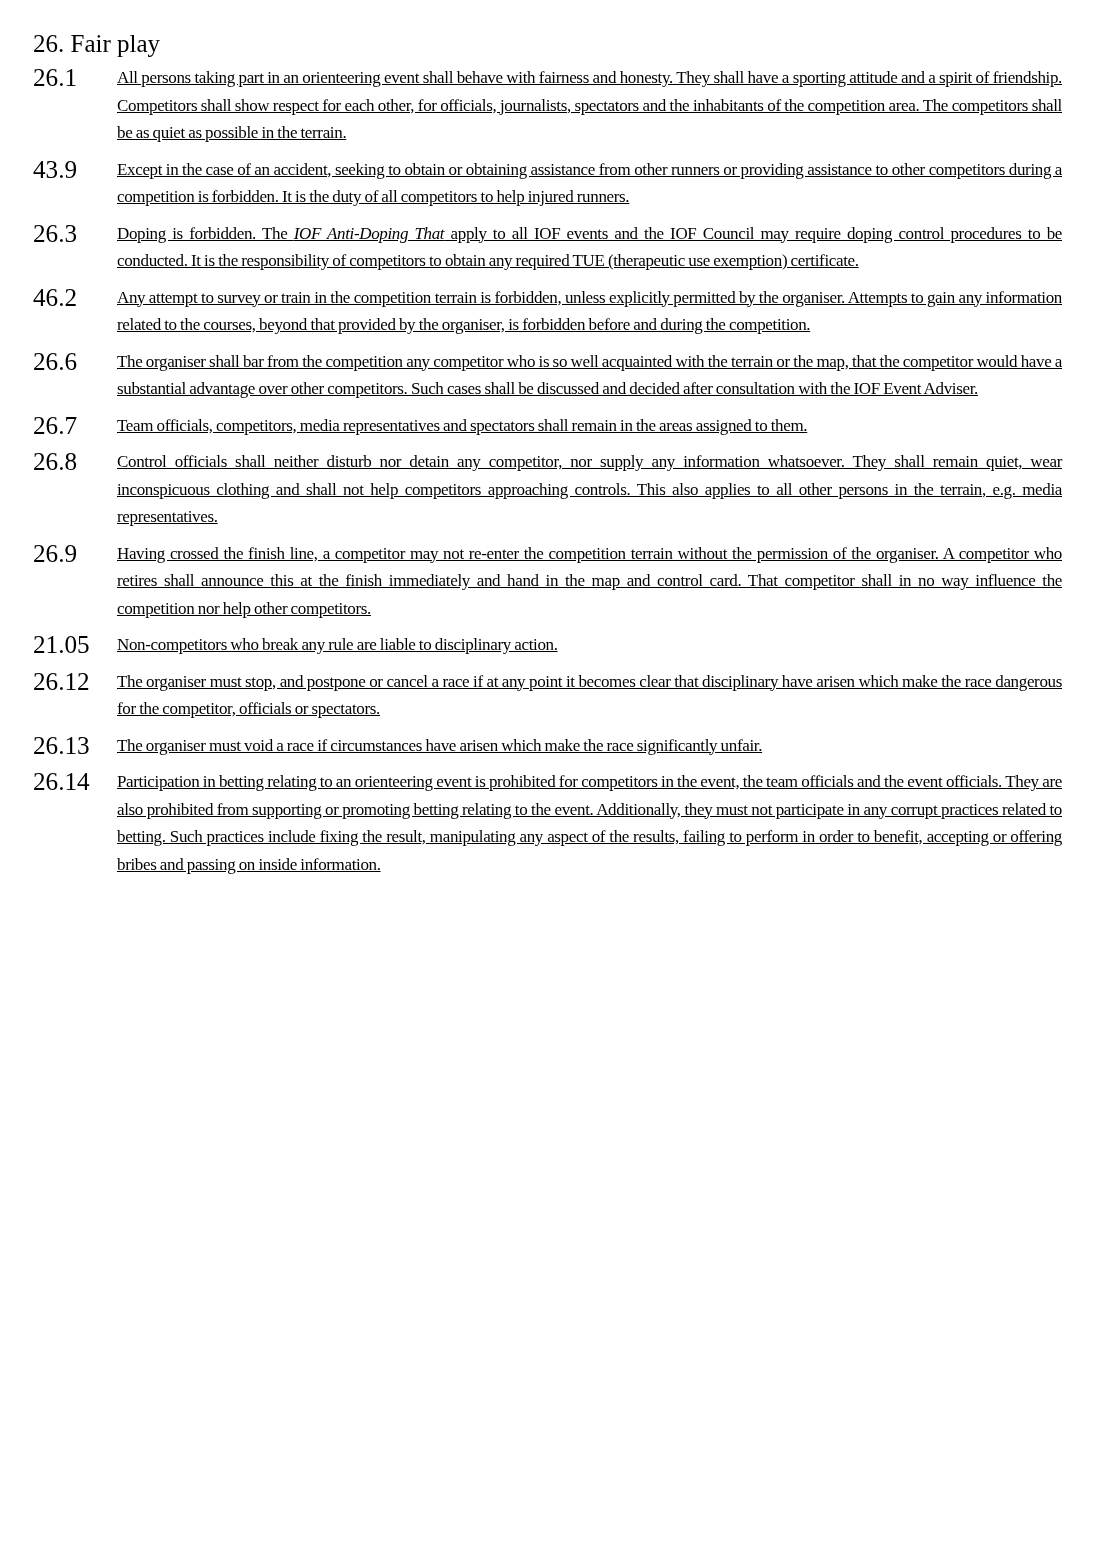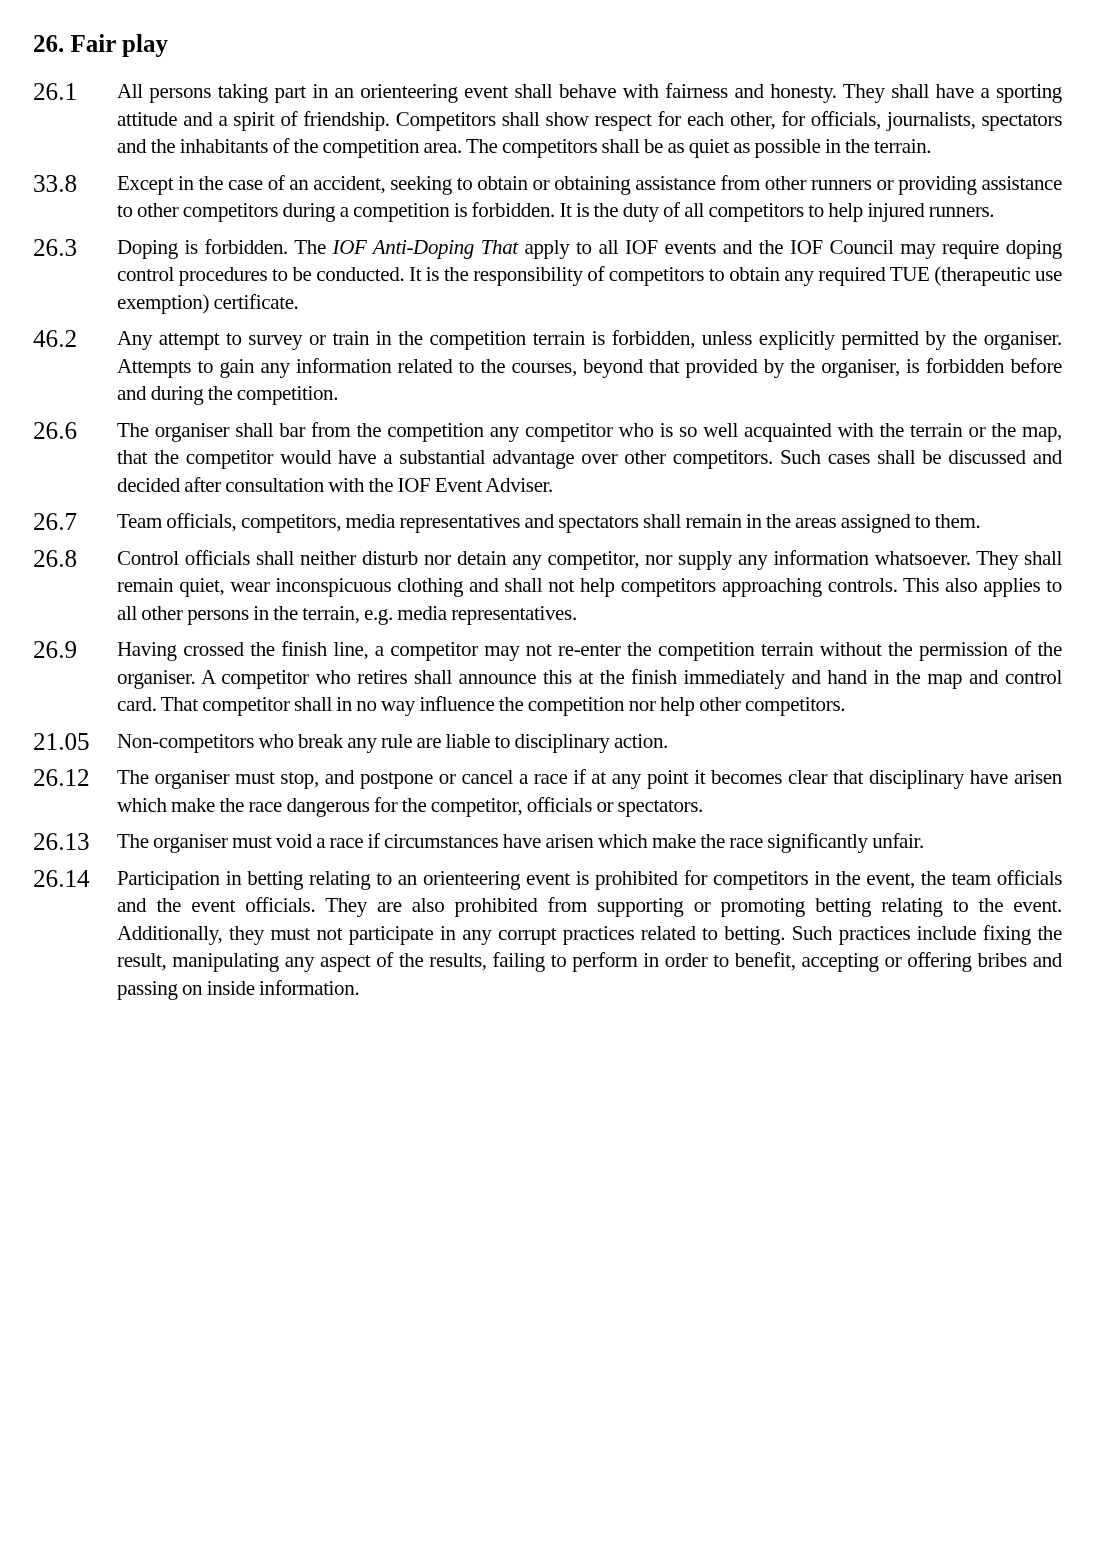--- a/index.html
+++ b/index.html
@@ -3,53 +3,54 @@
 <meta charset="utf-8">
 <style>
   html, body { margin: 0; padding: 0; background: #ffffff; }
   body {
     width: 1116px; height: 1562px; overflow: hidden;
     font-family: "Liberation Serif", "DejaVu Serif", serif;
     color: #000000;
   }
   .page { position: relative; padding: 30px 54px 0 33px; }
   .heading {
-    font-weight: bold; font-size: 25px; line-height: 28px;
-    margin: 0 0 20px 0;
+    font-weight: normal; font-size: 25px; line-height: 28px;
+    margin: 0 0 6px 0;
   }
   .rule {
     display: flex; align-items: flex-start;
     margin-bottom: 9px;
   }
   .num {
     width: 84px; flex: 0 0 84px;
     font-size: 25.2px; line-height: 27.5px;
   }
   .text {
     flex: 1 1 auto;
-    font-size: 21px; line-height: 27.5px;
+    font-size: 17px; line-height: 27.5px;
     text-align: justify;
     letter-spacing: -0.35px;
     word-spacing: -0.5px;
+    text-decoration: underline;
   }
   .text i { font-style: italic; }
 </style>
 </head>
 <body>
 
 <div class="page">
   <div class="heading">26. Fair play</div>
 
   <div class="rule">
     <div class="num">26.1</div>
     <div class="text">All persons taking part in an orienteering event shall behave with fairness and honesty. They shall have a sporting attitude and a spirit of friendship. Competitors shall show respect for each other, for officials, journalists, spectators and the inhabitants of the competition area. The competitors shall be as quiet as possible in the terrain.</div>
   </div>
 
   <div class="rule">
-    <div class="num">33.8</div>
+    <div class="num">43.9</div>
     <div class="text">Except in the case of an accident, seeking to obtain or obtaining assistance from other runners or providing assistance to other competitors during a competition is forbidden. It is the duty of all competitors to help injured runners.</div>
   </div>
 
   <div class="rule">
     <div class="num">26.3</div>
     <div class="text"><span>Doping is forbidden. The </span><i>IOF Anti-Doping That</i><span> apply to all IOF events and the IOF Council may require doping control procedures to be conducted. It is the responsibility of competitors to obtain any required TUE (therapeutic use exemption) certificate.</span></div>
   </div>
 
 
   <div class="rule">

